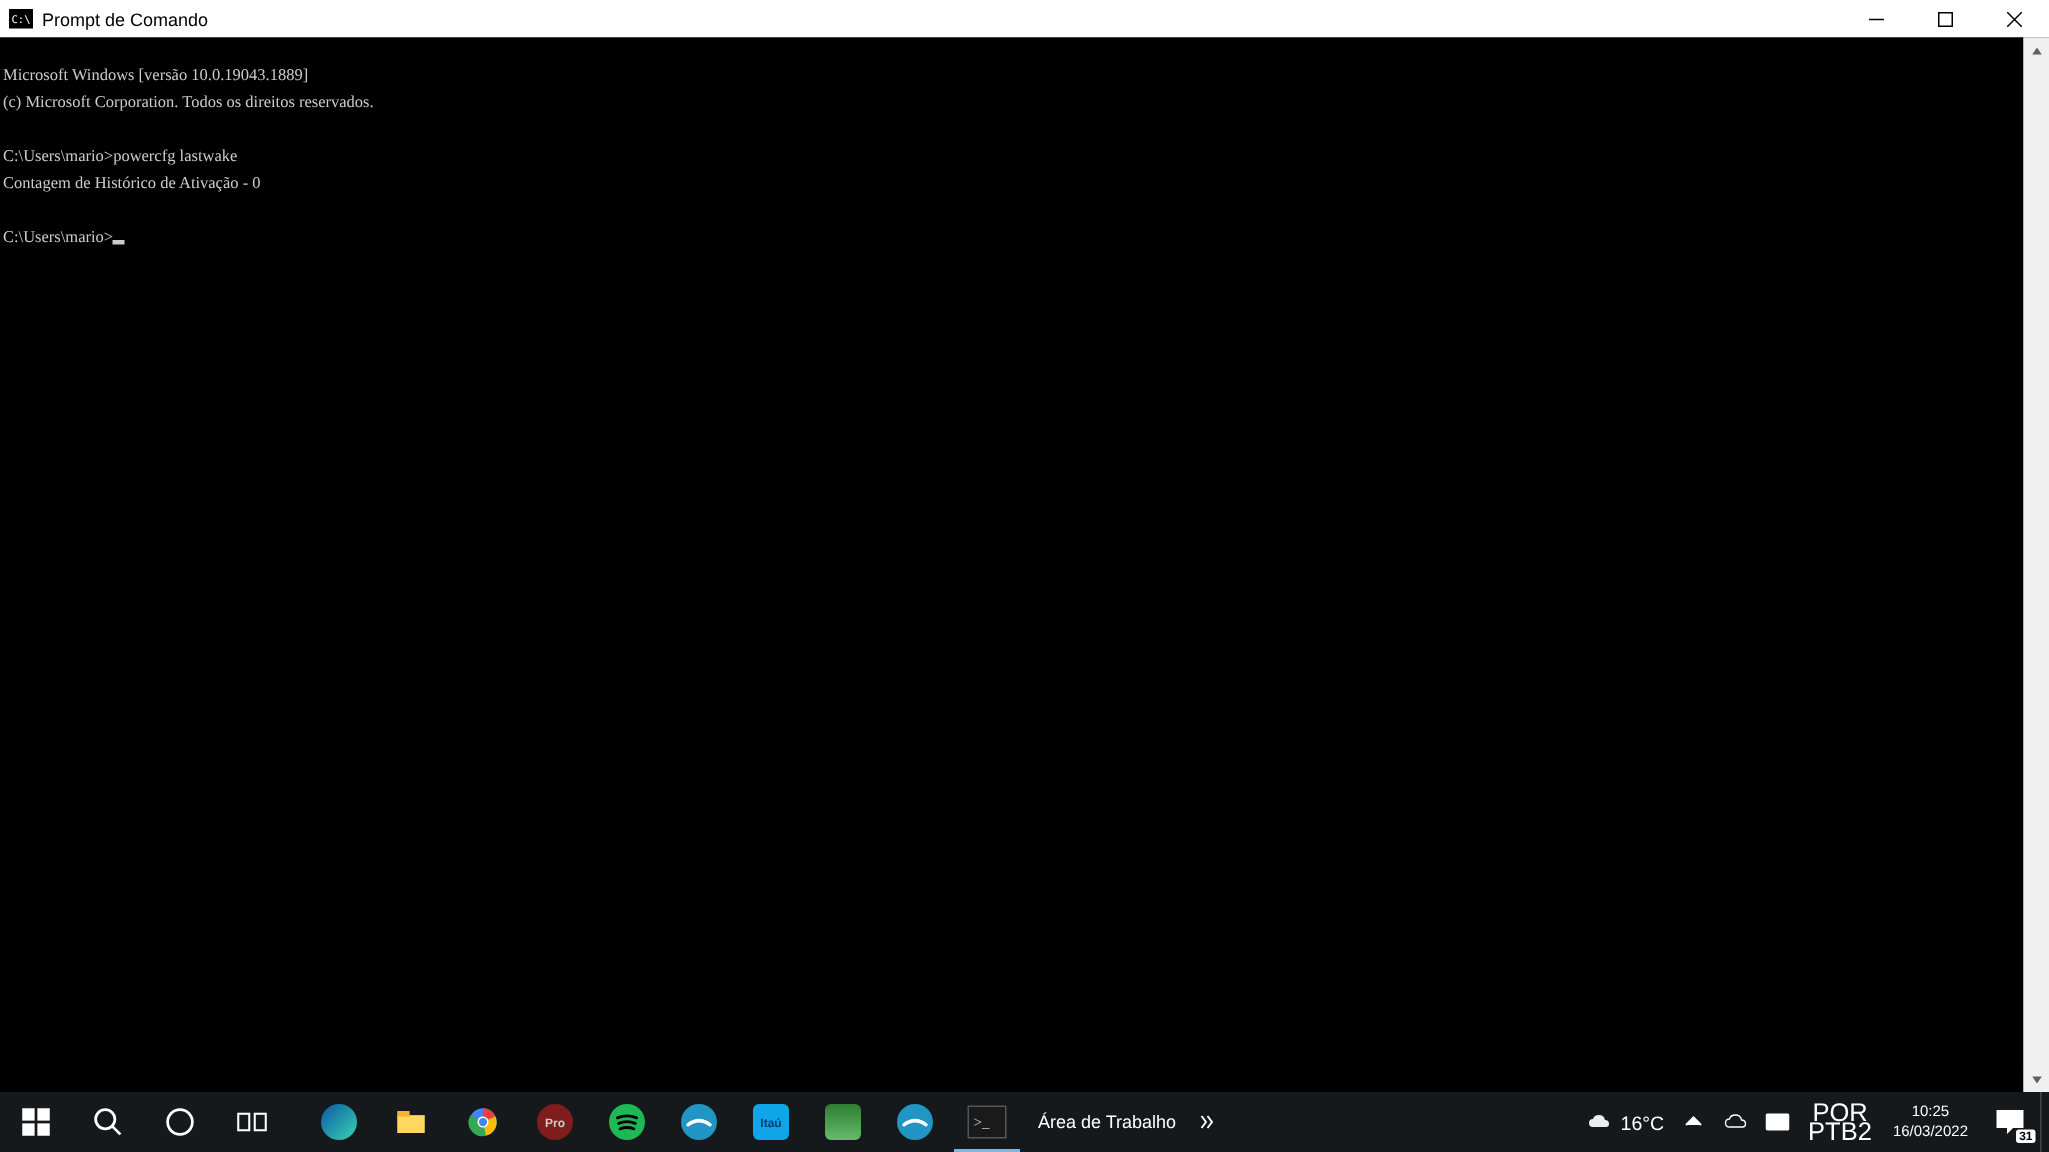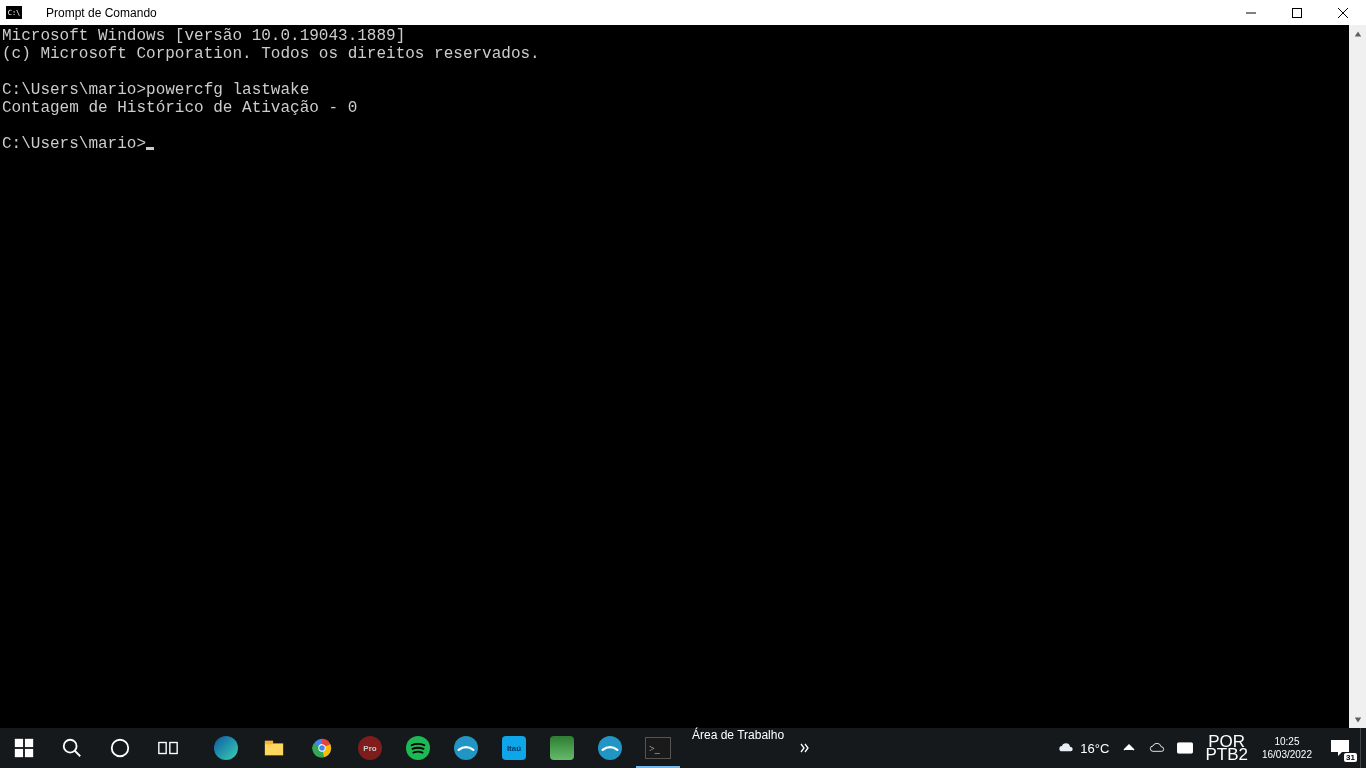--- a/index.html
+++ b/index.html
@@ -1,43 +1,43 @@
 <!DOCTYPE html>
 <html><head>
 <meta charset="utf-8">
 <style>
   * { margin: 0; padding: 0; box-sizing: border-box; }
   html, body { width: 1366px; height: 768px; overflow: hidden; font-family: "Segoe UI", sans-serif; background: #000; }
   
   
   .titlebar { display: flex; align-items: center; height: 25px; background: #fff; color: #000; font-size: 12px; }
   .titlebar .app-icon { width: 16px; height: 13px; margin: 0 6px 0 6px; background: #000; display: flex; align-items: center; justify-content: center; color: #fff; font-size: 7px; font-family: Consolas, monospace; }
-  .titlebar .title { flex: 0 0 auto; margin-left: 18px; }
+  .titlebar .title { flex: 0 0 auto; margin-left: 0; }
   .titlebar .spacer { flex: 1; }
   .titlebar .win-btn { width: 46px; height: 25px; display: flex; align-items: center; justify-content: center; cursor: pointer; }
   .win-btn svg { width: 10px; height: 10px; stroke: #000; stroke-width: 1; fill: none; }
   
   
   .terminal-wrap { position: relative; width: 100%; height: 703px; background: #000; }
-  .terminal { font-family: Liberation Mono, monospace; font-size: 16px; line-height: 18px; color: #ccc; padding: 2px 2px; white-space: pre; }
+  .terminal { font-family: Liberation Serif, serif; font-size: 11px; line-height: 18px; color: #ccc; padding: 16px 2px; white-space: pre; }
   .cursor { display: inline-block; width: 8px; height: 3px; background: #ccc; vertical-align: -2px; margin-left: 0px; }
   
   
   .scrollbar { position: absolute; right: 0; top: 0; width: 17px; height: 100%; background: #f0f0f0; display: flex; flex-direction: column; }
   .scrollbar .sb-btn { height: 17px; display: flex; align-items: center; justify-content: center; background: #f0f0f0; cursor: pointer; }
   .scrollbar .sb-btn svg { width: 8px; height: 8px; fill: #606060; }
   .scrollbar .sb-track { flex: 1; background: #f0f0f0; }
   
   
   .taskbar { width: 100%; height: 40px; background: #15191c; display: flex; align-items: center; color: #fff; font-size: 12px; position: relative; }
   .tb-item { width: 48px; height: 40px; display: flex; align-items: center; justify-content: center; cursor: pointer; position: relative; }
   .tb-item.active::after { content:""; position:absolute; bottom:0; left:2px; right:2px; height:2px; background:#76b9ed; }
   .tb-item svg { width: 22px; height: 22px; }
   
-  .tb-text-item { height: 40px; display: flex; padding: 0 10px; cursor: pointer; font-size: 12px; color: #fff; gap:6px; }
+  .tb-text-item { height: 40px; display: flex; align-items: center; padding: 0 10px; cursor: pointer; font-size: 12px; color: #fff; gap:6px; }
   
   .tb-spacer { flex: 1; }
   
   .tray { display: flex; align-items: center; height: 40px; }
   .tray-item { height: 40px; display: flex; align-items: center; justify-content: center; padding: 0 6px; cursor: pointer; }
   .tray-item svg { width: 16px; height: 16px; fill: #fff; }
   .weather-cloud { width:22px; height:16px; }
   
   .clock { display:flex; flex-direction:column; align-items:center; justify-content:center; font-size:10px; line-height:13px; padding:0 8px; cursor:pointer; }
   .lang { display:flex; flex-direction:column; align-items:center; justify-content:center; font-size:17px; line-height:13px; padding:0 6px; cursor:pointer; }

